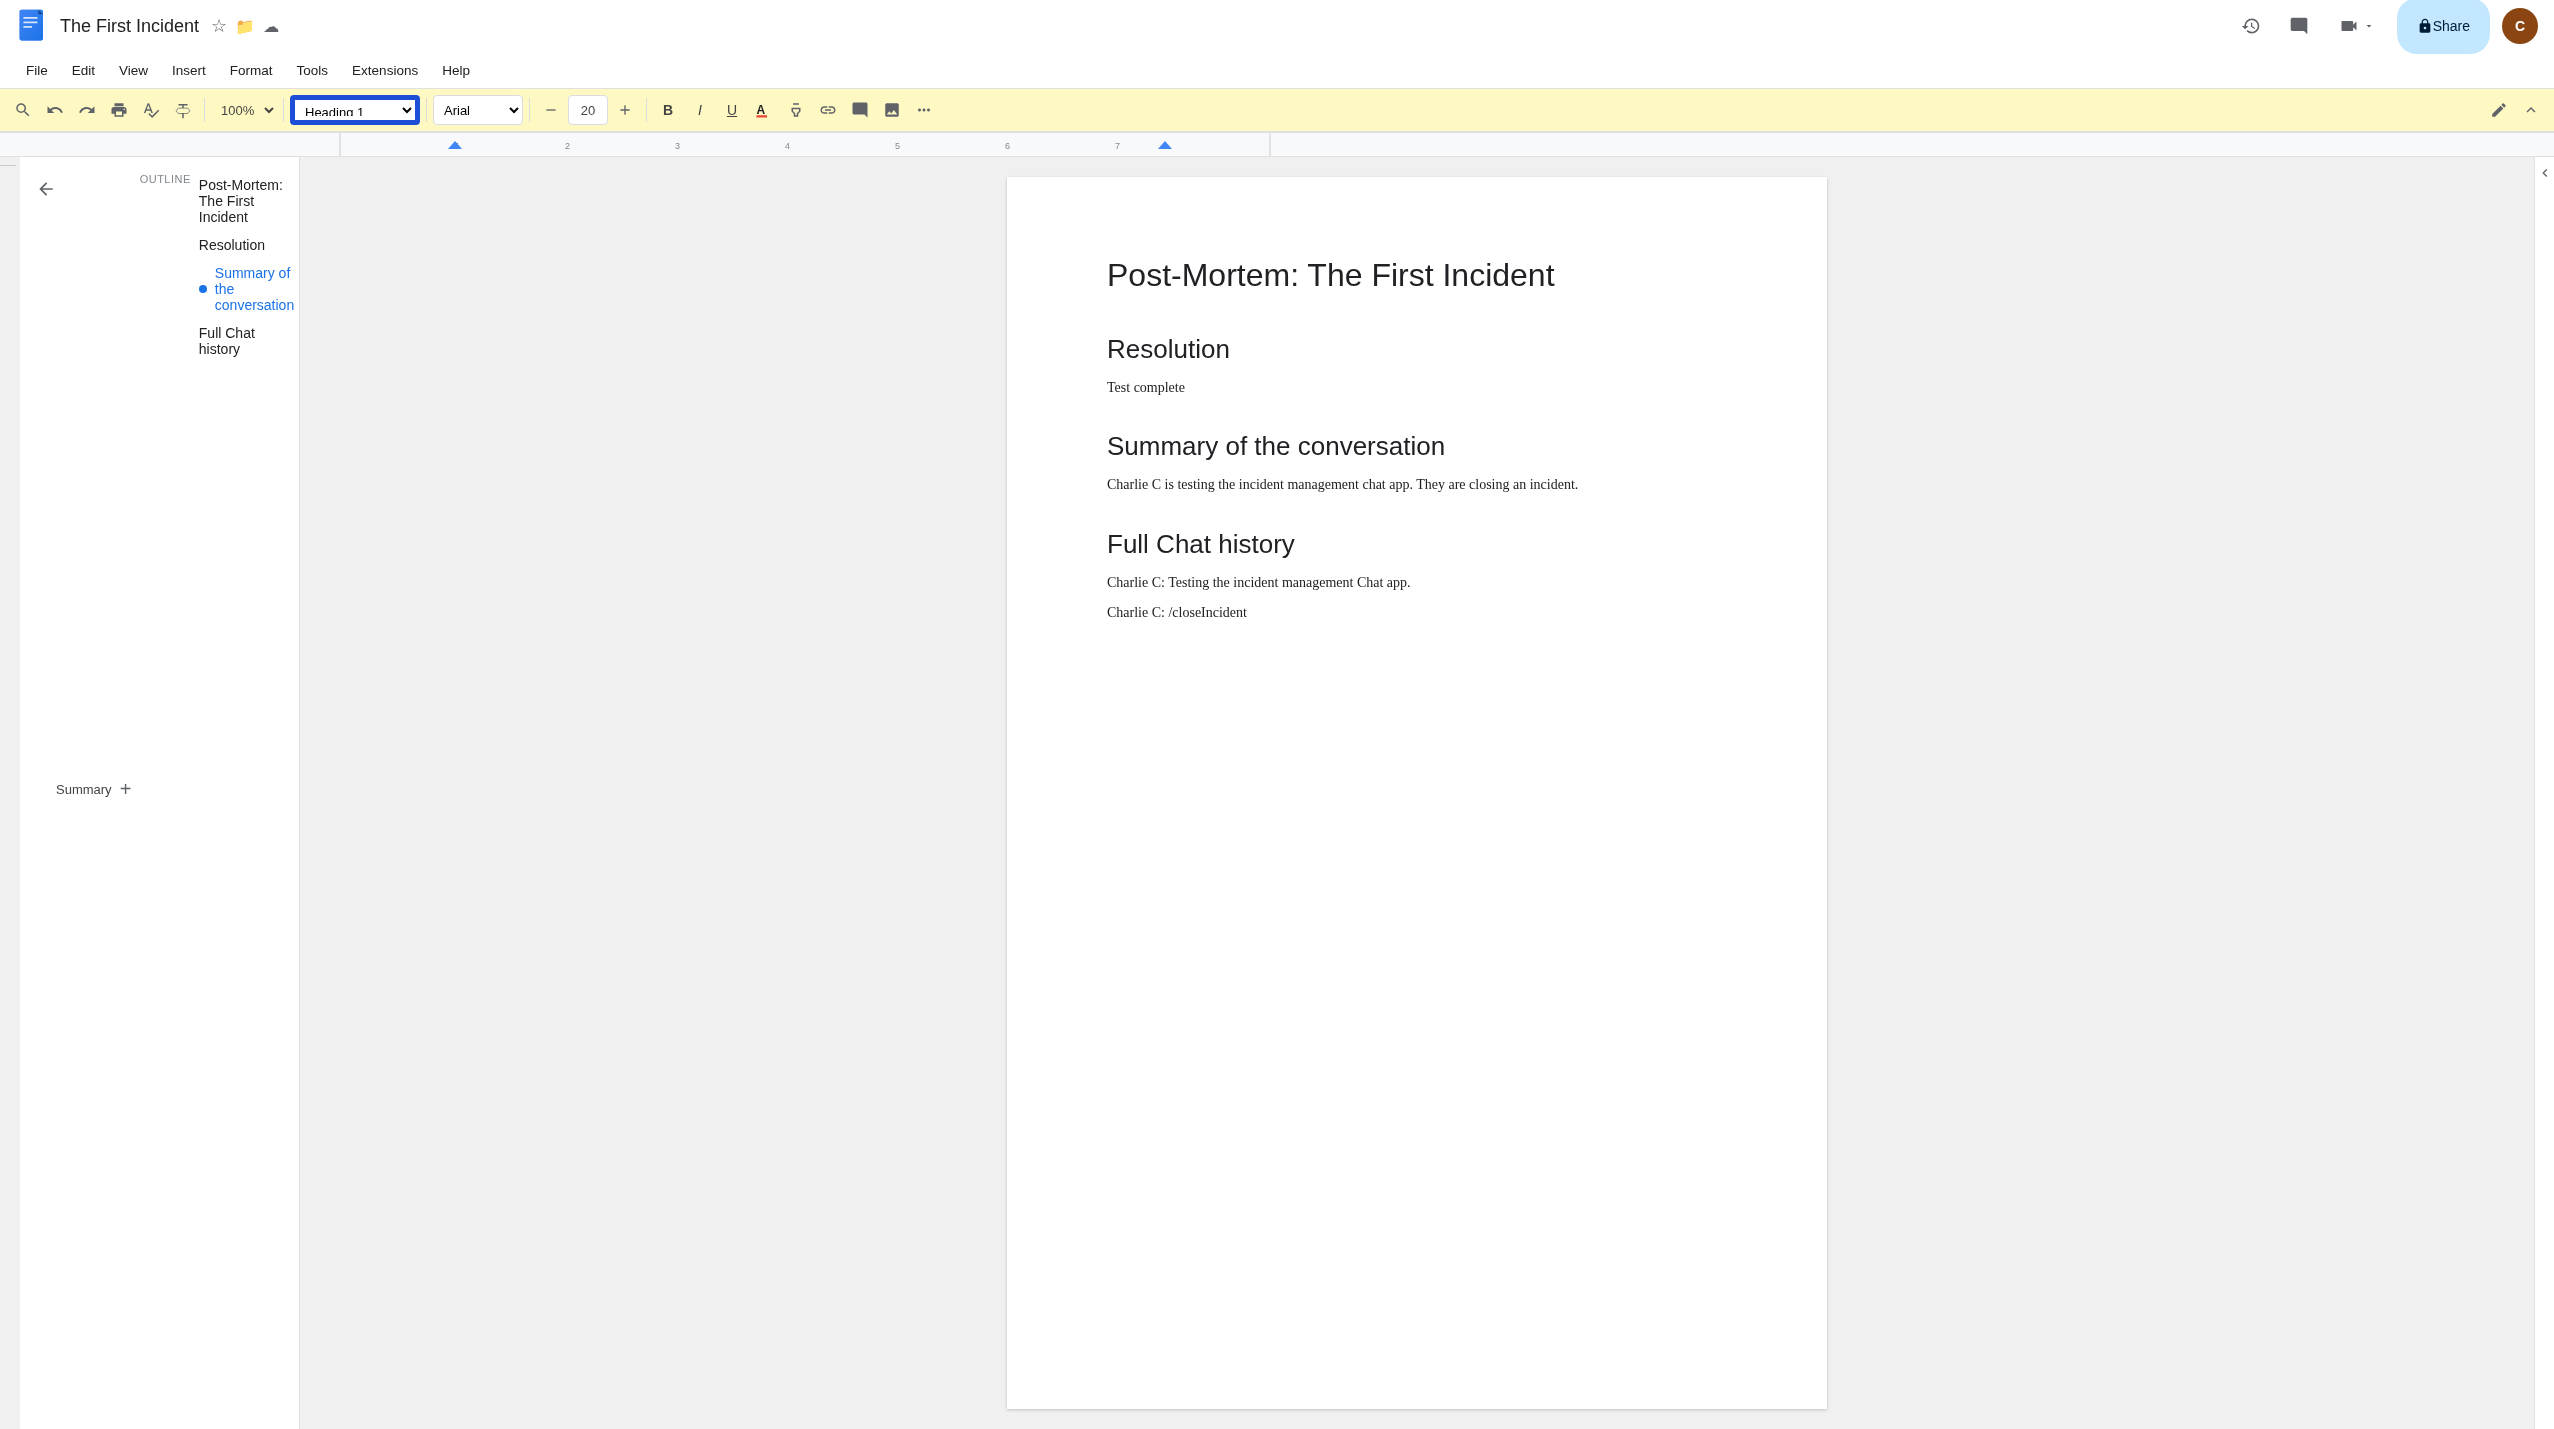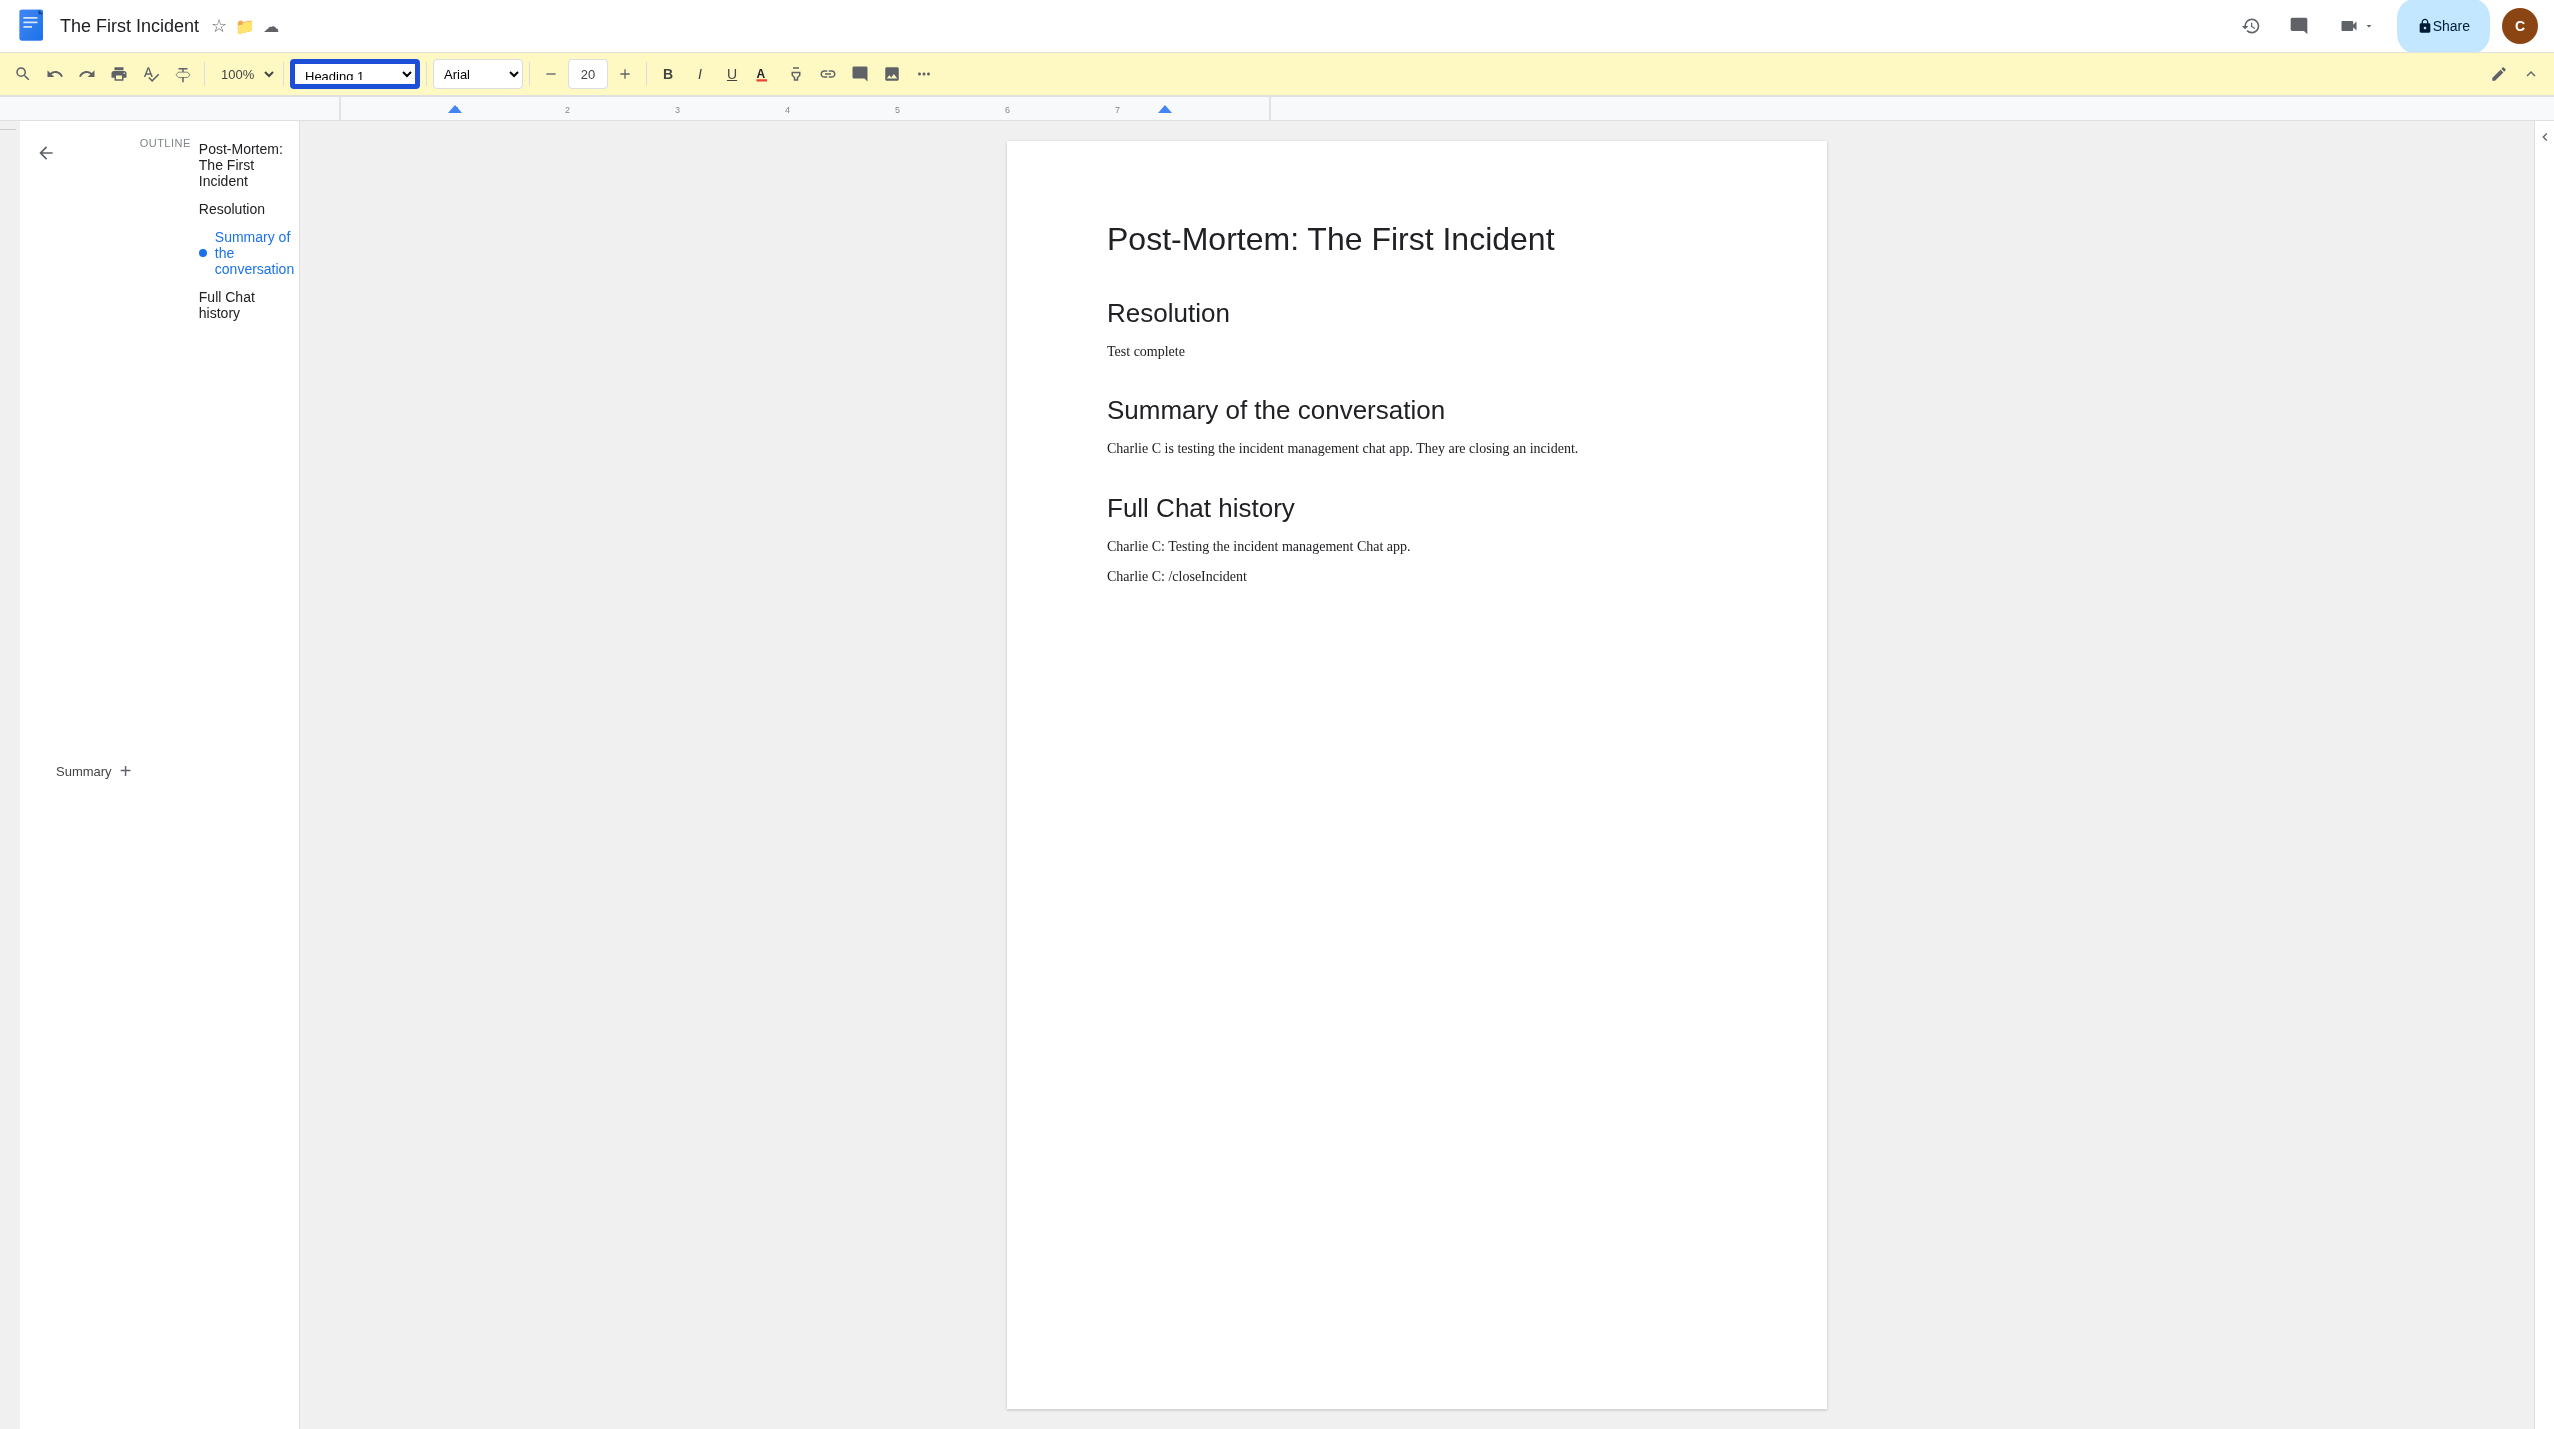--- a/index.html
+++ b/index.html
@@ -406,20 +406,30 @@
       <button class="share-btn">
         <svg width="16" height="16" viewBox="0 0 24 24" fill="#001d35">
             <path d="M18 8h-1V6c0-2.76-2.24-5-5-5S7 3.24 7 6v2H6c-1.1 0-2 .9-2 2v10c0 1.1.9 2 2 2h12c1.1 0 2-.9 2-2V10c0-1.1-.9-2-2-2zm-6 9c-1.1 0-2-.9-2-2s.9-2 2-2 2 .9 2 2-.9 2-2 2zm3.1-9H8.9V6c0-1.71 1.39-3.1 3.1-3.1 1.71 0 3.1 1.39 3.1 3.1v2z"></path>
           </svg>
         <span>Share</span>
       </button>
       <div class="avatar">C</div>
     </div>
   </div>
 
+  <div class="menu-bar">
+    <div class="menu-item">File</div>
+    <div class="menu-item">Edit</div>
+    <div class="menu-item">View</div>
+    <div class="menu-item">Insert</div>
+    <div class="menu-item">Format</div>
+    <div class="menu-item">Tools</div>
+    <div class="menu-item">Extensions</div>
+    <div class="menu-item">Help</div>
+  </div>
 
   <div class="toolbar">
     <button class="toolbar-btn" title="Search">
       <svg width="18" height="18" viewBox="0 0 24 24" fill="#5f6368">
           <path d="M15.5 14h-.79l-.28-.27A6.471 6.471 0 0 0 16 9.5 6.5 6.5 0 1 0 9.5 16c1.61 0 3.09-.59 4.23-1.57l.27.28v.79l5 4.99L20.49 19l-4.99-5zm-6 0C7.01 14 5 11.99 5 9.5S7.01 5 9.5 5 14 7.01 14 9.5 11.99 14 9.5 14z"></path>
         </svg>
     </button>
     <button class="toolbar-btn" title="Undo">
       <svg width="18" height="18" viewBox="0 0 24 24" fill="#5f6368">
           <path d="M12.5 8c-2.65 0-5.05.99-6.9 2.6L2 7v9h9l-3.62-3.62c1.39-1.16 3.16-1.88 5.12-1.88 3.54 0 6.55 2.31 7.6 5.5l2.37-.78C21.08 11.03 17.15 8 12.5 8z"></path>

